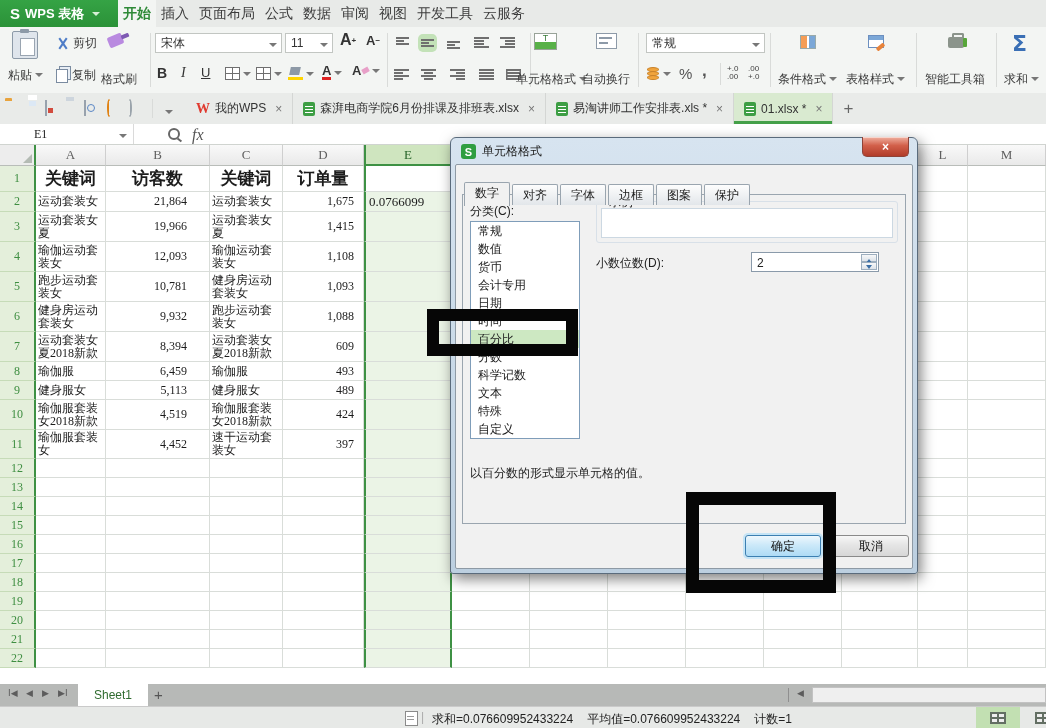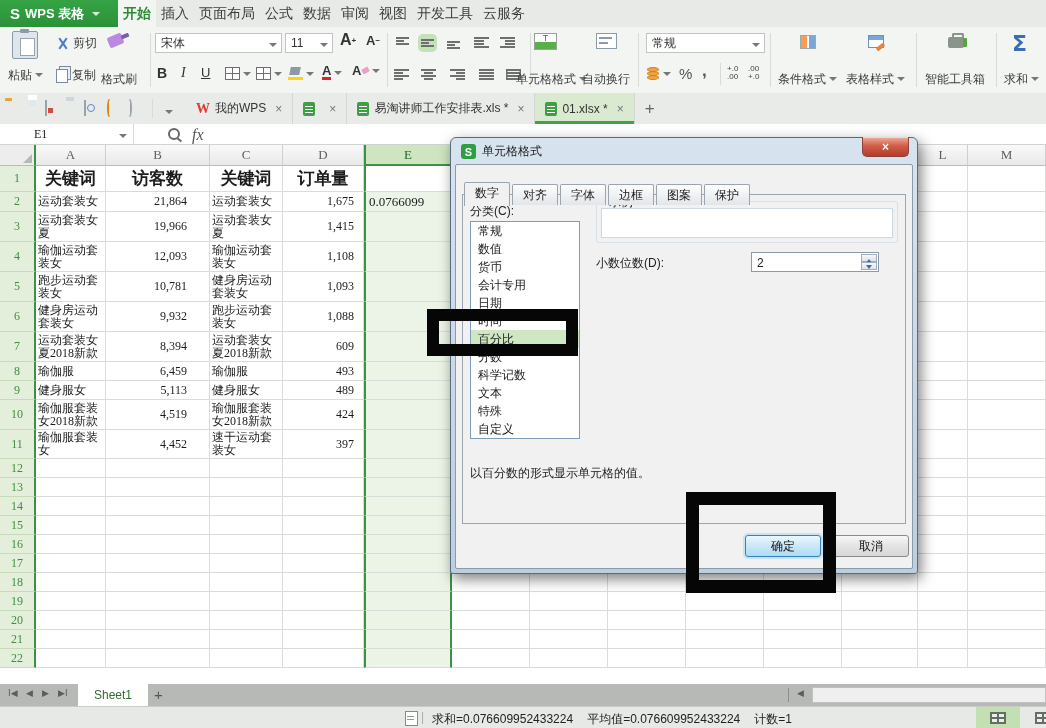--- a/index.html
+++ b/index.html
@@ -358,20 +358,21 @@
     <span class="rdiv" style="left:152px;top:6px;height:19px"></span>
     <span class="qic" style="left:162px;top:12px"><span class="car"></span></span>
     <div id="doc-tabs">
         <div class="dtab2">
           <span class="wlogo">W</span>
           <span>我的WPS</span>
           <span class="x">×</span>
         </div>
         <div class="dtab2">
           <span class="xlicon"></span>
+          <span>森湃电商学院6月份排课及排班表.xlsx</span>
           <span class="x">×</span>
         </div>
         <div class="dtab2">
           <span class="xlicon"></span>
           <span>易淘讲师工作安排表.xls *</span>
           <span class="x">×</span>
         </div>
         <div class="dtab2 active">
           <span class="xlicon"></span>
           <span>01.xlsx *</span>

